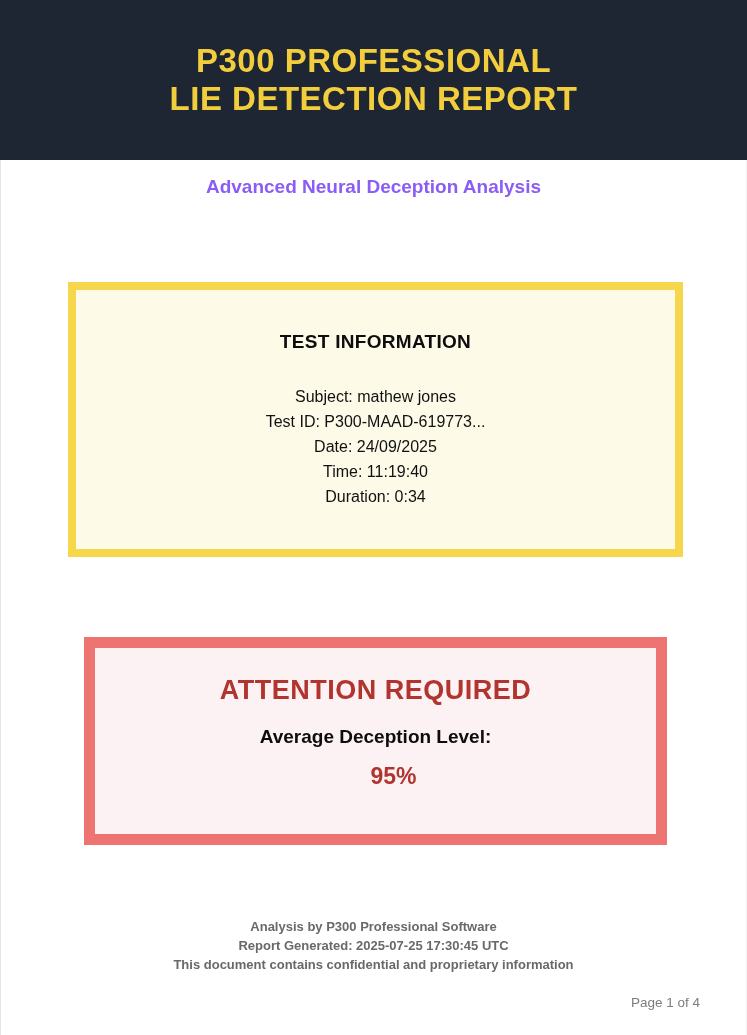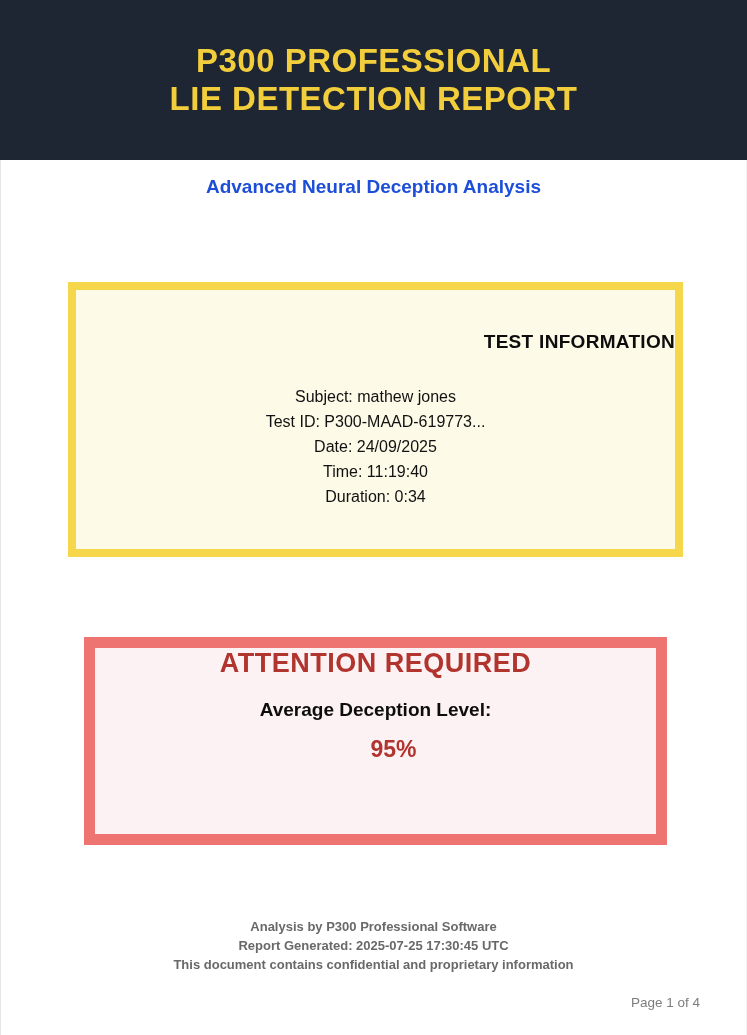--- a/index.html
+++ b/index.html
@@ -37,59 +37,59 @@
     letter-spacing: 0.5px;
   }
   
   .subtitle {
     position: absolute;
     left: 0; top: 176px;
     width: 747px;
     text-align: center;
     font-weight: bold;
     font-size: 19px;
-    color: #1d4ed8;
+    color: #8b5cf6;
   }
   
   .info-box {
     position: absolute;
     left: 68px; top: 282px;
     width: 615px; height: 275px;
     box-sizing: border-box;
     border: 8px solid #f6d64a;
     background: #fdfae8;
     text-align: center;
   }
   .info-box .box-title {
     margin-top: 41px;
     font-weight: bold;
     font-size: 19px;
     color: #0d0d0d;
     letter-spacing: 0.3px;
-    text-align: right;
   }
   .info-lines {
     margin-top: 31px;
   }
   .info-line {
     font-size: 16px;
     line-height: 25px;
     color: #111111;
   }
   
   .alert-box {
     position: absolute;
     left: 84px; top: 637px;
     width: 583px; height: 208px;
     box-sizing: border-box;
     border: 11px solid #ed7470;
     background: #fdf2f3;
     text-align: center;
   }
   .alert-box .alert-title {
+    margin-top: 27px;
     font-weight: bold;
     font-size: 27px;
     color: #b1342e;
     letter-spacing: 0.5px;
   }
   .alert-box .alert-label {
     margin-top: 20px;
     font-weight: bold;
     font-size: 19px;
     color: #0d0d0d;

